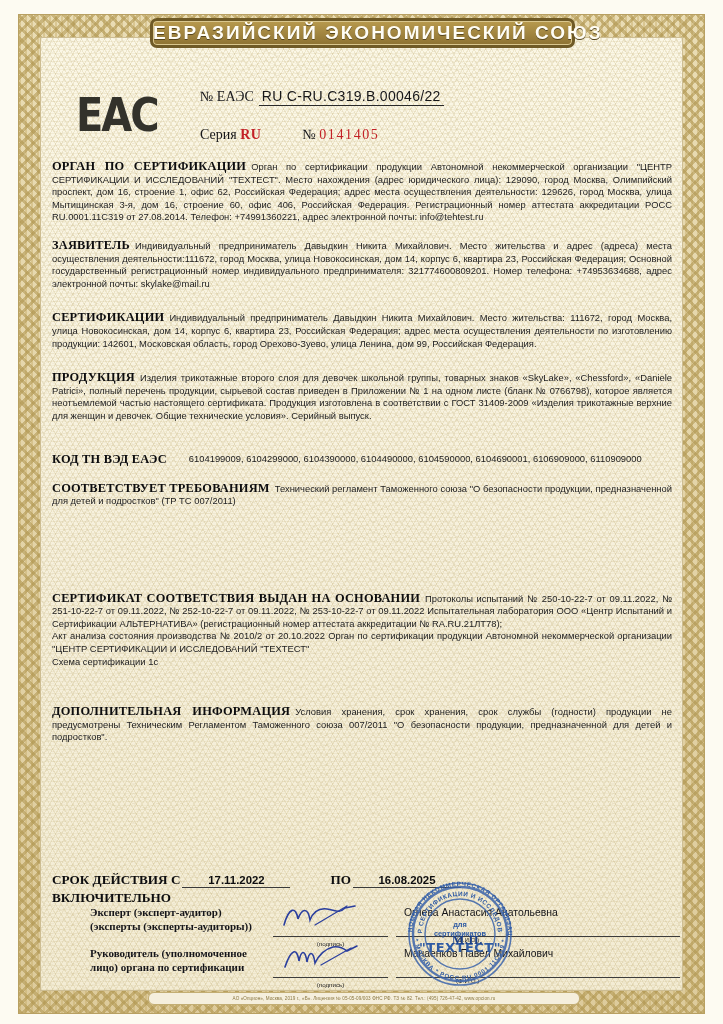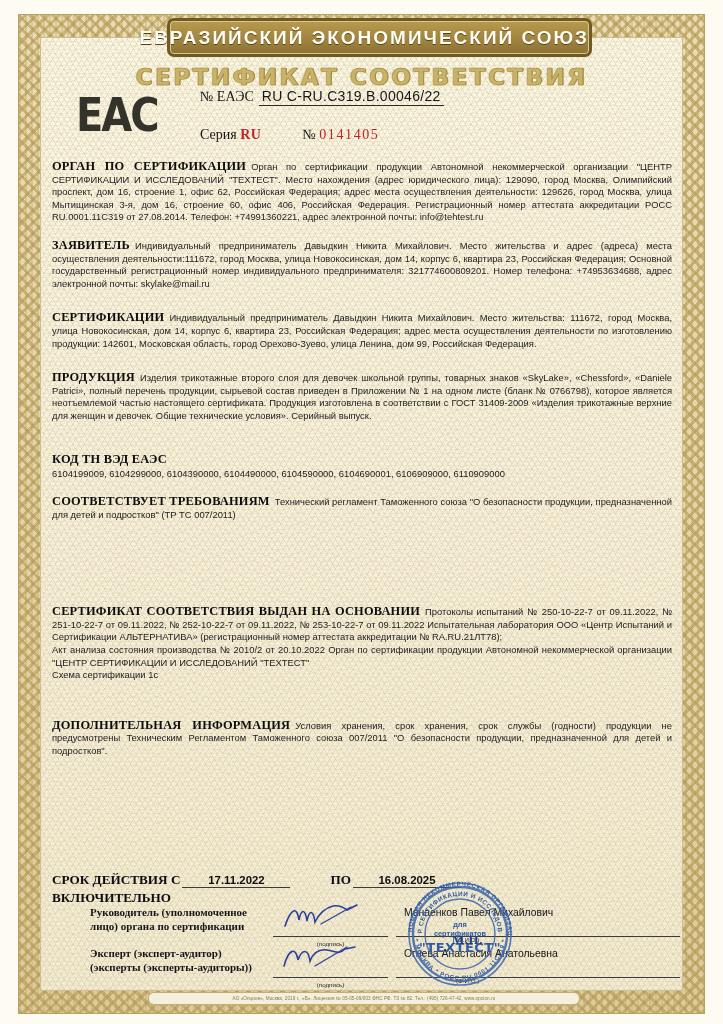--- a/index.html
+++ b/index.html
@@ -32,28 +32,27 @@
     box-sizing:border-box;
     border:1px solid #cdbd92;
     background:
       repeating-linear-gradient(60deg, rgba(206,190,140,.30) 0 1px, rgba(255,255,255,0) 1px 5px),
       repeating-linear-gradient(-60deg, rgba(206,190,140,.30) 0 1px, rgba(255,255,255,0) 1px 5px),
       repeating-linear-gradient(0deg, rgba(214,200,158,.22) 0 1px, rgba(255,255,255,0) 1px 4px),
       linear-gradient(#fbf7e6,#f6f0dc 55%,#f3ecd4);
   }
   
   .banner{
-    position:absolute;left:150px;top:18px;width:425px;height:39px;
+    position:absolute;left:150px;top:18px;width:425px;height:30px;
     box-sizing:border-box;
     background:linear-gradient(#b89a4e,#8d7232);
     border:3px solid #6f5a26;
     border-radius:7px;
-    display:flex;align-items:center;justify-content:flex-end;
+    display:flex;align-items:center;justify-content:flex-start;
     box-shadow:0 0 0 1px #d9c68d inset;
-    margin-left:17px;
   }
   .banner span{
     color:#fffdf4;
     font-family:"Liberation Sans", sans-serif;
     font-weight:bold;
     font-size:19px;
     letter-spacing:2.0px;
     white-space:nowrap;
     text-shadow:0 1px 0 #54441c;
   }
@@ -122,21 +121,21 @@
     font-weight:bold;
     font-size:12.4px;
     letter-spacing:.2px;
     color:#0d0d0f;
     white-space:nowrap;
   }
   .hd.sp{margin-right:5px;}
   .gap-lg{height:20px;}
   .gap-md{height:12px;}
   .gap-sm{height:6px;}
-  .tnved{display:flex;align-items:flex-start;flex-direction:column;}
+  .tnved{display:flex;align-items:flex-start;}
   .tnved .hd{flex:0 0 auto;padding-right:22px;}
   .tnved .vals{
     font-size:9.4px;line-height:13.5px;
     font-family:"Liberation Sans", sans-serif;
   }
   
   .validity{
     position:absolute;left:52px;top:872px;width:620px;
     font-family:"Liberation Serif", serif;
   }
@@ -213,21 +212,20 @@
 <div class="cert">
 
   <div class="border-outer"></div>
   <div class="border-inner"></div>
   <div class="bg-texture"></div>
 
   <div class="banner">
     <span>ЕВРАЗИЙСКИЙ ЭКОНОМИЧЕСКИЙ СОЮЗ</span>
   </div>
 
-  <div class="deco-title">СЕРТИФИКАТ СООТВЕТСТВИЯ</div>
 
   <div class="eac">EAC</div>
 
   <div class="num-line">
     <span class="lbl">№ ЕАЭС</span><span class="val">RU C-RU.С319.В.00046/22</span>
   </div>
   <div class="series-line">
     <span>Серия</span>
     <span class="red">RU</span>
     <span class="sep"></span>
@@ -292,47 +290,47 @@
     <div class="v-row">
       <span>СРОК ДЕЙСТВИЯ С</span>
       <span class="d">17.11.2022</span>
       <span class="po">ПО</span>
       <span class="d">16.08.2025</span>
     </div>
     <div class="v-incl">ВКЛЮЧИТЕЛЬНО</div>
   </div>
 
   <div class="signs">
+
+    <div class="srow">
+      <div class="srole">Эксперт (эксперт-аудитор) (эксперты (эксперты-аудиторы))</div>
+      <div class="ssig">
+        <svg width="82" height="26" viewBox="0 0 82 26">
+          <path d="M3 21 C8 3, 15 2, 17 15 C21 4, 27 3, 29 16 C33 6, 39 4, 46 5 C54 6, 58 10, 64 4 L74 2" fill="none" stroke="#2b3f9e" stroke-width="1.6" stroke-linecap="round"></path>
+          <path d="M34 21 L66 2" fill="none" stroke="#2b3f9e" stroke-width="1.2" stroke-linecap="round"></path>
+        </svg>
+        <span class="cap">(подпись)</span>
+      </div>
+      <div class="sname">
+        <span>Огнева Анастасия Анатольевна</span>
+        <span class="cap">(Ф.И.О.)</span>
+      </div>
+    </div>
 
     <div class="srow">
       <div class="srole">Руководитель (уполномоченное лицо) органа по сертификации</div>
       <div class="ssig">
         <svg width="82" height="26" viewBox="0 0 82 26">
           <path d="M4 22 C10 4, 16 2, 18 16 C20 6, 24 3, 26 17 C28 7, 32 4, 34 18 C38 10, 44 4, 52 2 C58 1, 62 3, 66 6 L76 1" fill="none" stroke="#2b3f9e" stroke-width="1.6" stroke-linecap="round"></path>
           <path d="M40 20 L70 3" fill="none" stroke="#2b3f9e" stroke-width="1.2" stroke-linecap="round"></path>
         </svg>
         <span class="cap">(подпись)</span>
       </div>
       <div class="sname">
         <span>Манаенков Павел Михайлович</span>
-        <span class="cap">(Ф.И.О.)</span>
-      </div>
-    </div>
-
-    <div class="srow">
-      <div class="srole">Эксперт (эксперт-аудитор) (эксперты (эксперты-аудиторы))</div>
-      <div class="ssig">
-        <svg width="82" height="26" viewBox="0 0 82 26">
-          <path d="M3 21 C8 3, 15 2, 17 15 C21 4, 27 3, 29 16 C33 6, 39 4, 46 5 C54 6, 58 10, 64 4 L74 2" fill="none" stroke="#2b3f9e" stroke-width="1.6" stroke-linecap="round"></path>
-          <path d="M34 21 L66 2" fill="none" stroke="#2b3f9e" stroke-width="1.2" stroke-linecap="round"></path>
-        </svg>
-        <span class="cap">(подпись)</span>
-      </div>
-      <div class="sname">
-        <span>Огнева Анастасия Анатольевна</span>
         <span class="cap">(Ф.И.О.)</span>
       </div>
     </div>
 
   </div>
 
   <div class="seal">
     <svg width="112" height="112" viewBox="0 0 112 112">
       <defs>
         <path id="arcOuterTop" d="M56,56 m-48,0 a48,48 0 0 1 96,0" fill="none"></path>

